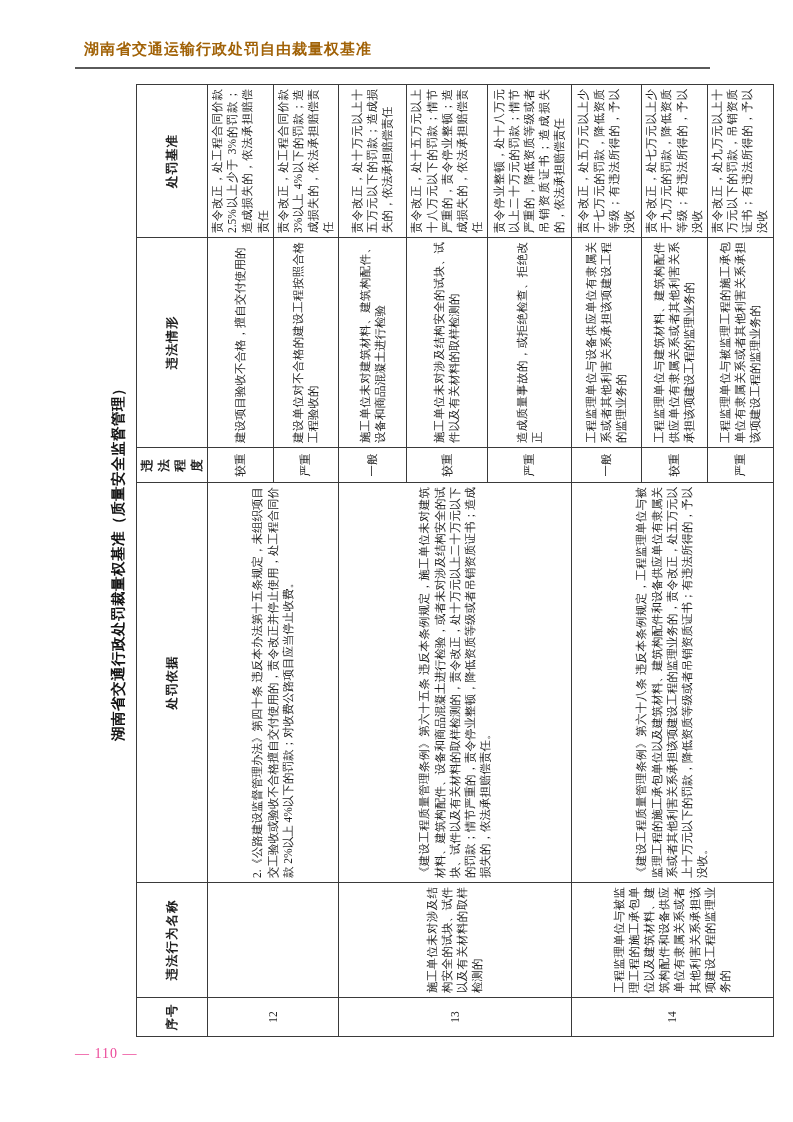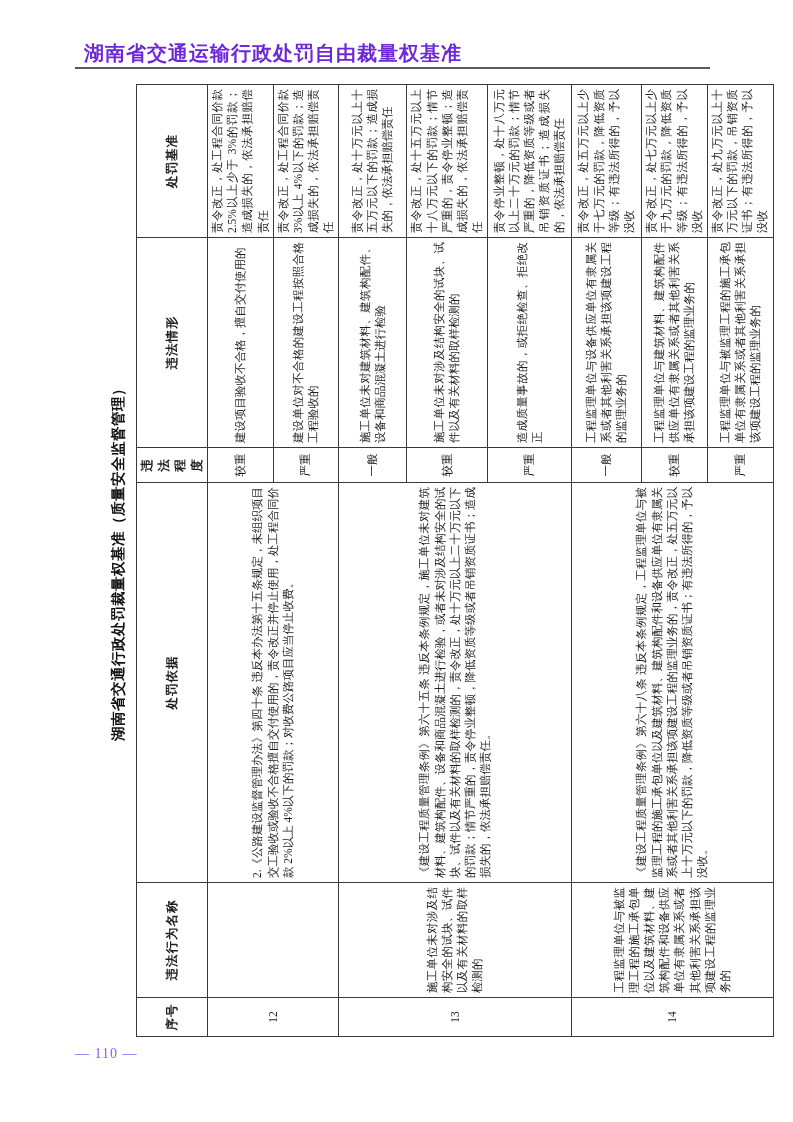--- a/index.html
+++ b/index.html
@@ -8,31 +8,31 @@
     background:#ffffff;
     position:relative;
     font-family:"Liberation Serif","DejaVu Serif",serif;
     color:#1e1e1e;
     overflow:hidden;
   }
   
   .page-header-title{
     position:absolute;left:84px;top:40px;
     font-family:"Liberation Sans","DejaVu Sans",sans-serif;
-    font-size:20px;font-weight:bold;color:#6d28d9;
+    font-size:15px;font-weight:bold;color:#a16207;
     letter-spacing:1px;white-space:nowrap;
   }
   .page-header-rule{
     position:absolute;left:75px;top:67px;width:635px;height:2px;
     background:#5a5a5a;
   }
   
   .page-number{
     position:absolute;left:75px;top:1046px;
-    font-size:14px;color:#8b5cf6;letter-spacing:1px;
+    font-size:14px;color:#ec4899;letter-spacing:1px;
   }
   
   .rot-outer{
     position:absolute;left:103px;top:85px;
     width:606px;height:952px;
   }
   .rot-inner{
     width:952px;height:606px;
     transform:rotate(-90deg) translateX(-952px);
     transform-origin:0 0;

